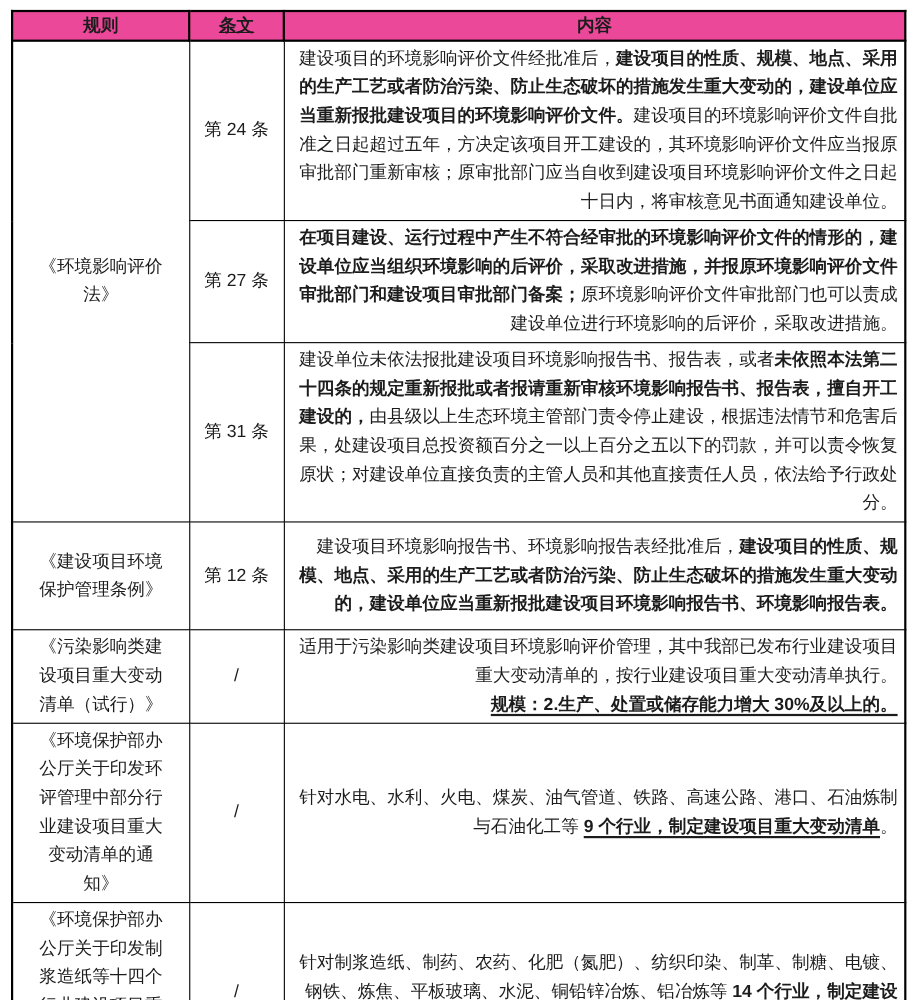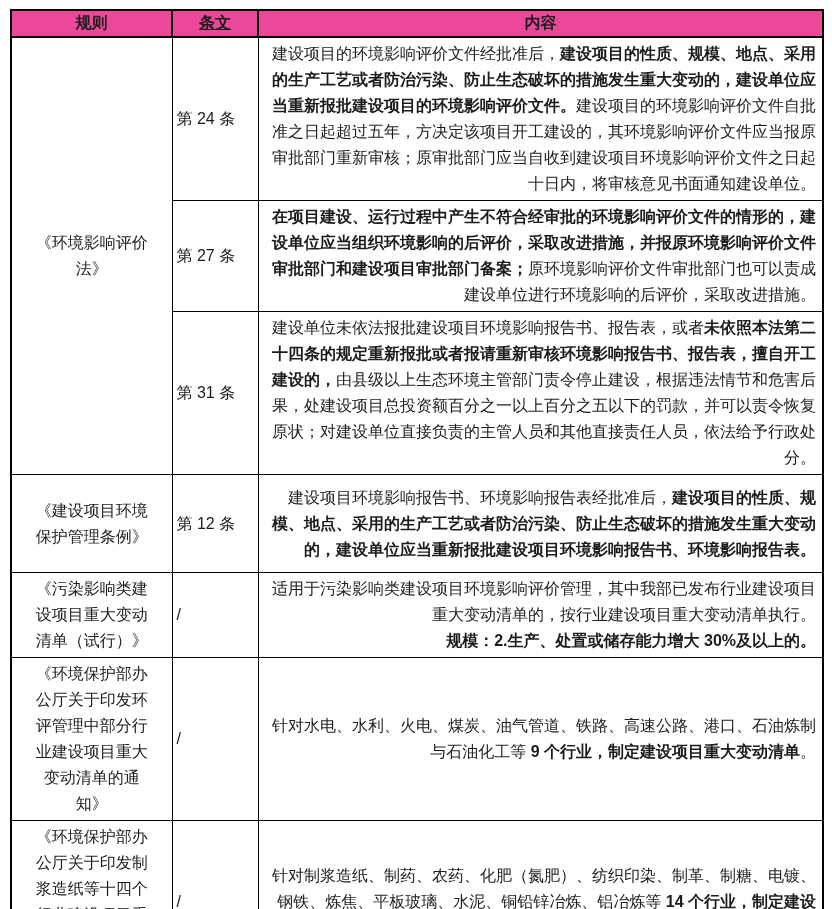--- a/index.html
+++ b/index.html
@@ -38,30 +38,31 @@
     border: 1px solid #000000;
     font-size: 16px;
     line-height: 26px;
     vertical-align: middle;
   }
   td.rule-cell {
     text-align: center;
     padding: 3px 23px;
   }
   td.article-cell {
-    text-align: left;
+    text-align: center;
     padding: 3px 4px;
     white-space: nowrap;
   }
   td.content-cell {
     text-align: right;
     padding: 3px 6px 3px 8px;
   }
   .b { font-weight: 700; }
   .u {
+    text-decoration: underline;
     text-decoration-thickness: 1.5px;
     text-underline-offset: 4px;
   }
   
   tbody tr:nth-child(1) { height: 161px; }
   tbody tr:nth-child(2) { height: 100px; }
   tbody tr:nth-child(3) { height: 160px; }
   tbody tr:nth-child(4) { height: 98px; }
   tbody tr:nth-child(5) { height: 85px; }
   tbody tr:nth-child(6) { height: 133px; }

